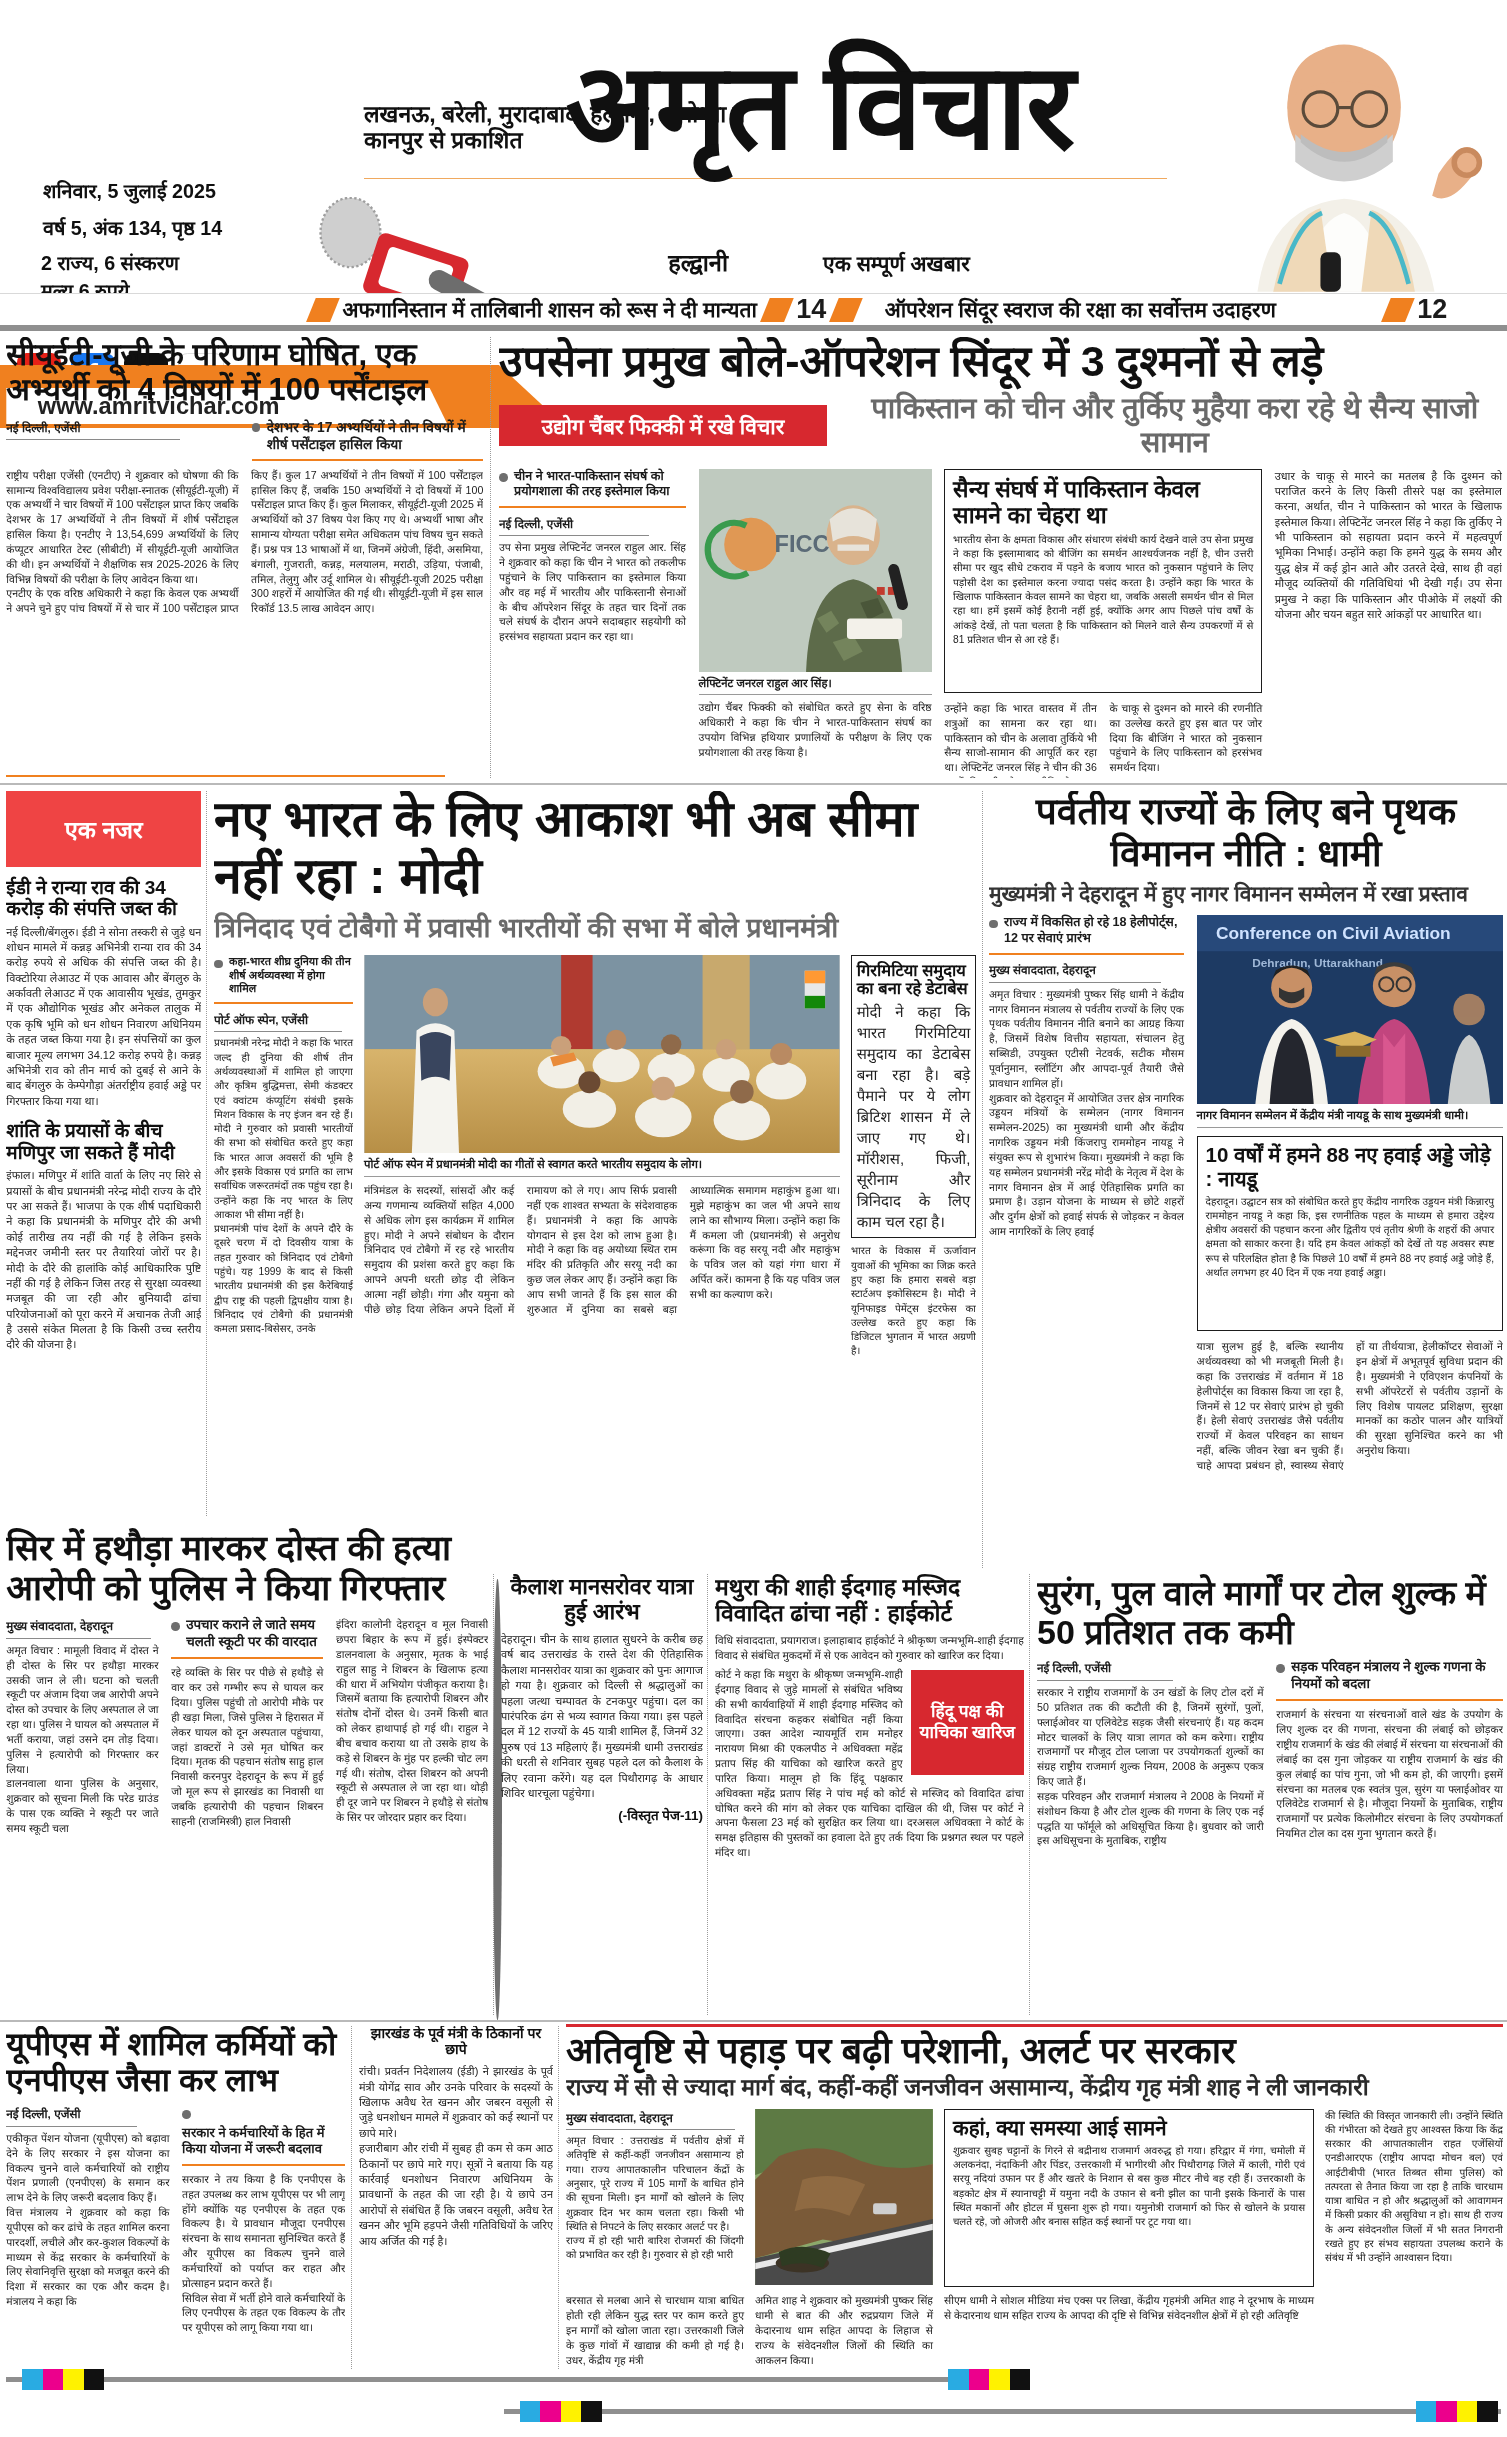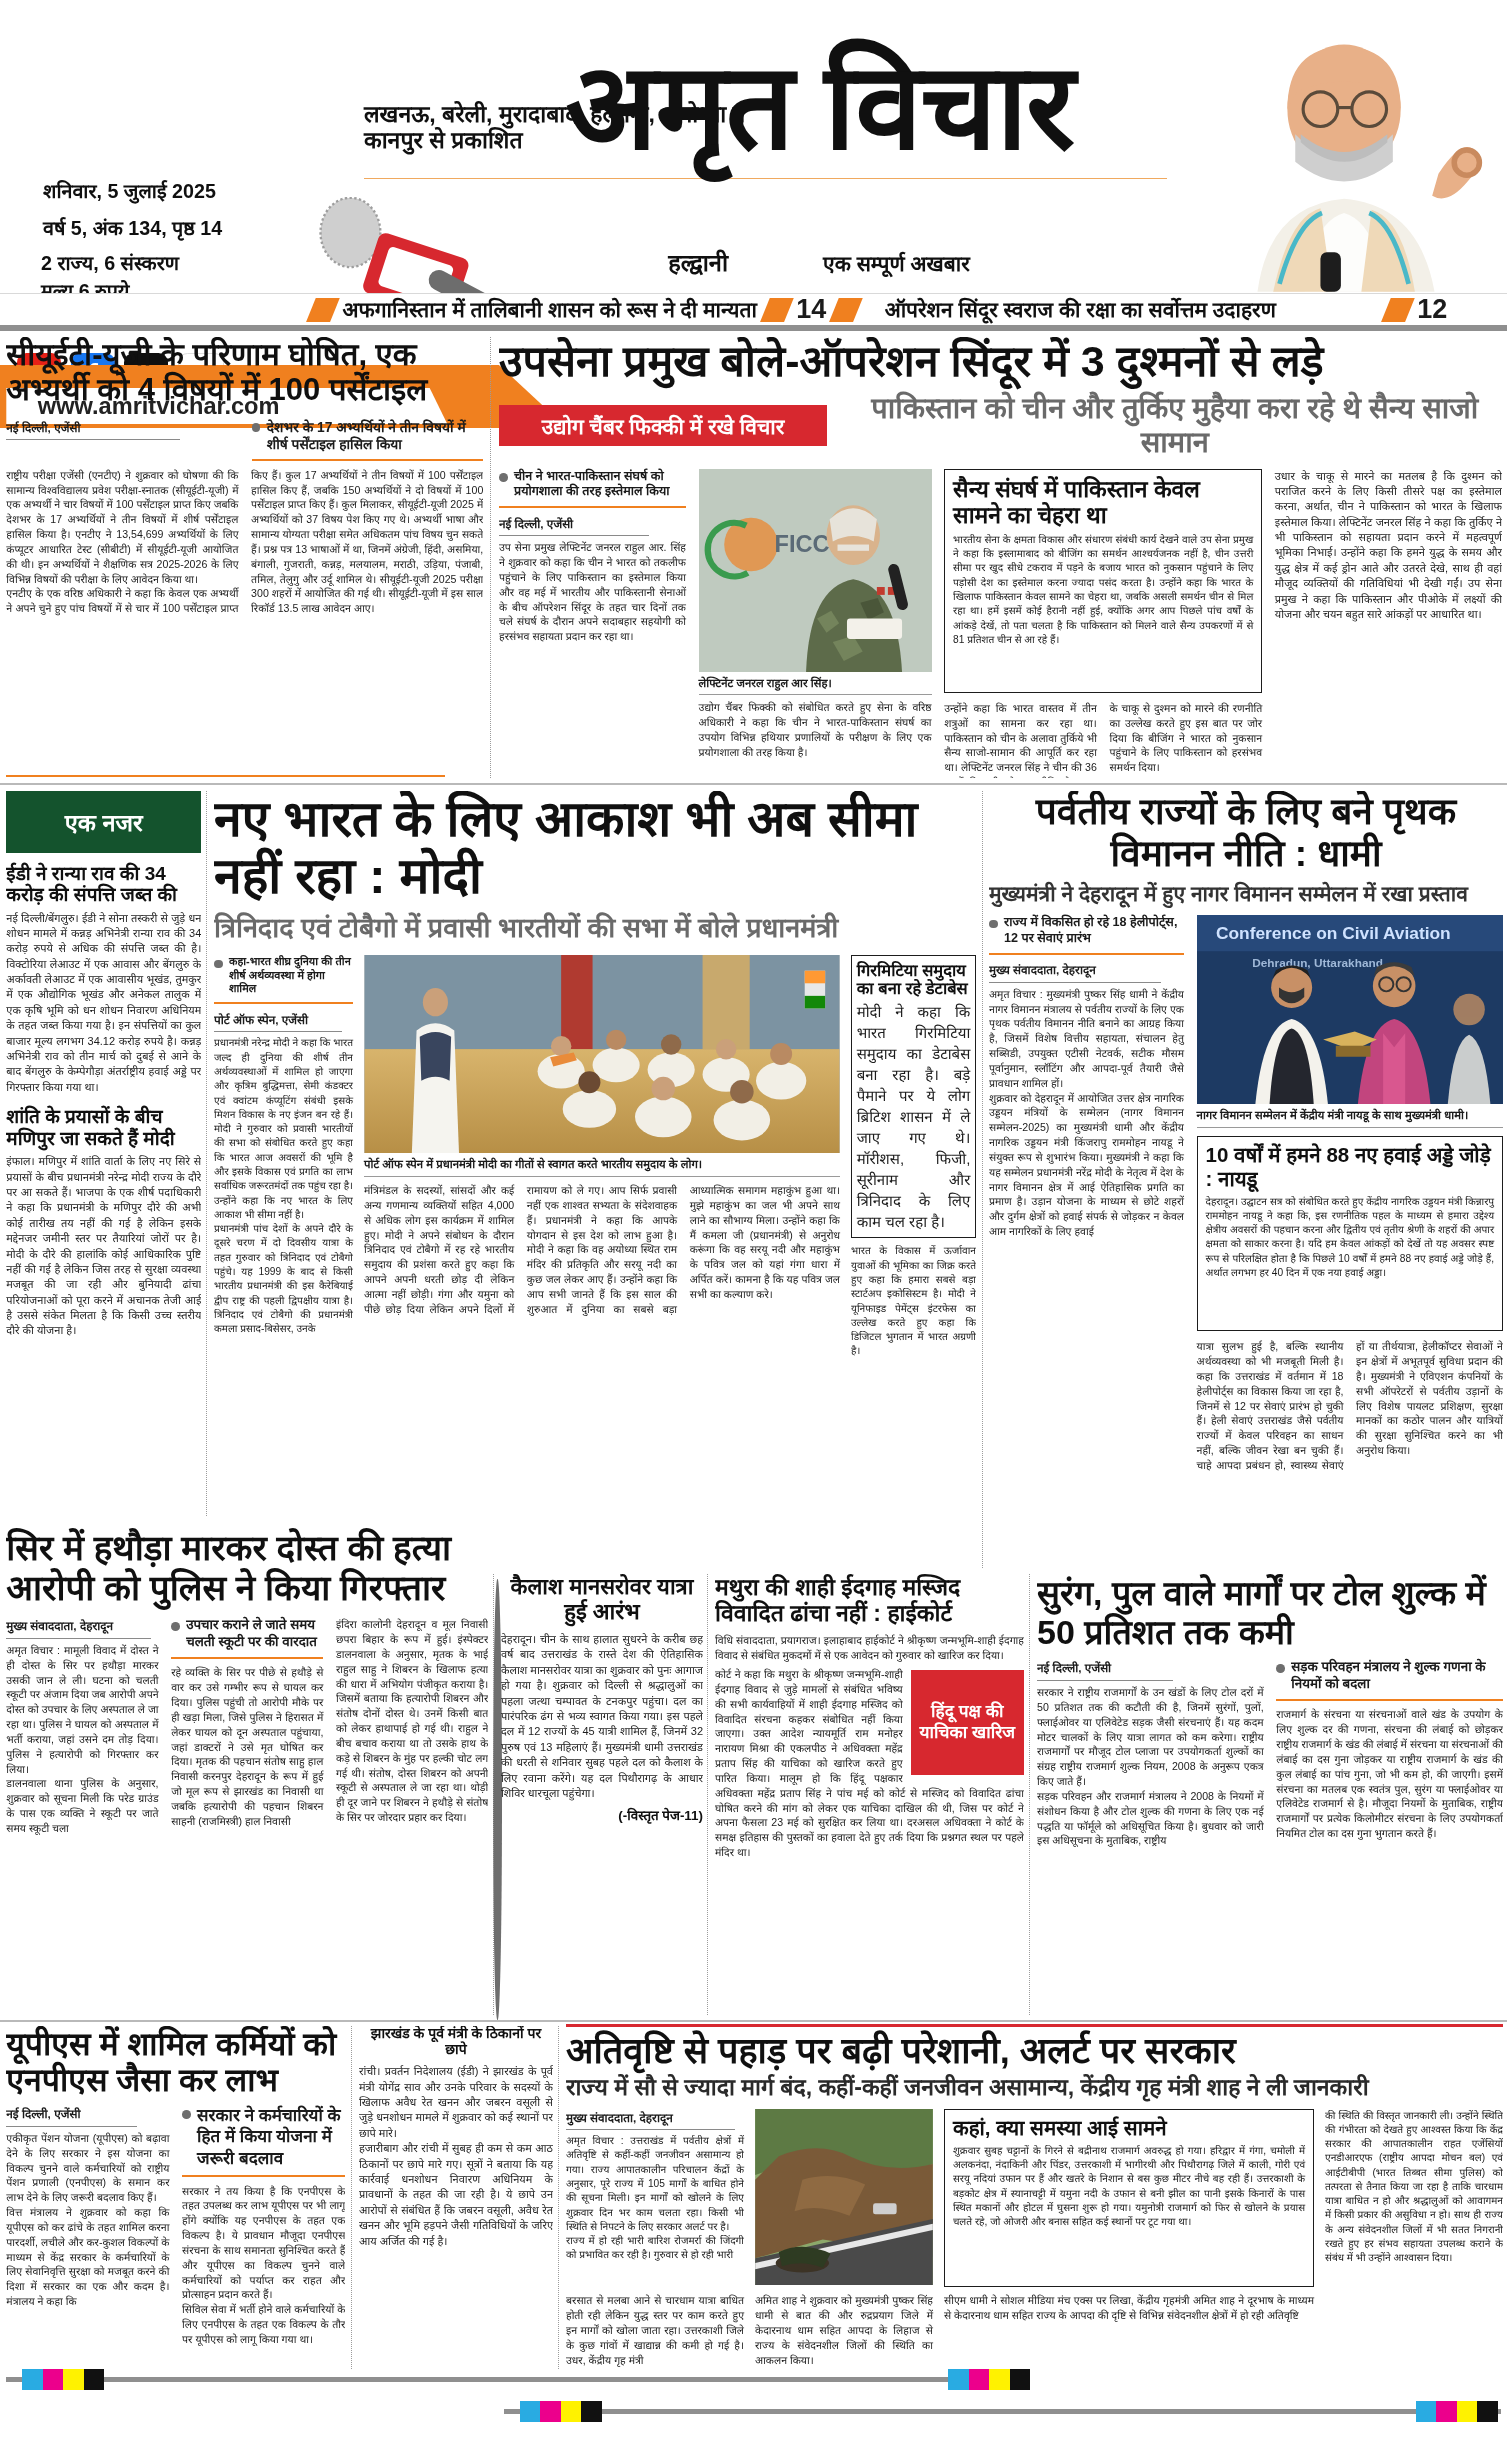--- a/index.html
+++ b/index.html
@@ -172,21 +172,21 @@
       </div>
       <div style="flex:1;">
         <div class="body-txt" style="font-size:11px;">उधार के चाकू से मारने का मतलब है कि दुश्मन को पराजित करने के लिए किसी तीसरे पक्ष का इस्तेमाल करना, अर्थात, चीन ने पाकिस्तान को भारत के खिलाफ इस्तेमाल किया। लेफ्टिनेंट जनरल सिंह ने कहा कि तुर्किए ने भी पाकिस्तान को सहायता प्रदान करने में महत्वपूर्ण भूमिका निभाई। उन्होंने कहा कि हमने युद्ध के समय और युद्ध क्षेत्र में कई ड्रोन आते और उतरते देखे, साथ ही वहां मौजूद व्यक्तियों की गतिविधियां भी देखी गईं। उप सेना प्रमुख ने कहा कि पाकिस्तान और पीओके में लक्ष्यों की योजना और चयन बहुत सारे आंकड़ों पर आधारित था।</div>
       </div>
     </div>
   </section>
 
   <div class="abs hline" style="left:0;top:783px;width:1508px;"></div>
 
   <aside class="abs clip" style="left:6.3px;top:791px;width:195px;height:725px;">
-    <div style="background:#14532d;color:#fff;font-weight:800;font-size:23.6px;text-align:center;padding:15px 0;">एक नजर</div>
+    <div style="background:#ef4444;color:#fff;font-weight:800;font-size:23.6px;text-align:center;padding:22px 0;">एक नजर</div>
     <div style="margin-top:9.5px;">
       <div class="hl" style="font-size:19px;">ईडी ने रान्या राव की 34 करोड़ की संपत्ति जब्त की</div>
       <div class="body-txt" style="margin-top:4.7px;font-size:11px;">नई दिल्ली/बेंगलुरु। ईडी ने सोना तस्करी से जुड़े धन शोधन मामले में कन्नड़ अभिनेत्री रान्या राव की 34 करोड़ रुपये से अधिक की संपत्ति जब्त की है। विक्टोरिया लेआउट में एक आवास और बेंगलुरु के अर्कावती लेआउट में एक आवासीय भूखंड, तुमकुर में एक औद्योगिक भूखंड और अनेकल तालुक में एक कृषि भूमि को धन शोधन निवारण अधिनियम के तहत जब्त किया गया है। इन संपत्तियों का कुल बाजार मूल्य लगभग 34.12 करोड़ रुपये है। कन्नड़ अभिनेत्री राव को तीन मार्च को दुबई से आने के बाद बेंगलुरु के केम्पेगौड़ा अंतर्राष्ट्रीय हवाई अड्डे पर गिरफ्तार किया गया था।</div>
     </div>
     <div style="margin-top:11px;">
       <div class="hl" style="font-size:19px;">शांति के प्रयासों के बीच मणिपुर जा सकते हैं मोदी</div>
       <div class="body-txt" style="margin-top:4.7px;font-size:11px;">इंफाल। मणिपुर में शांति वार्ता के लिए नए सिरे से प्रयासों के बीच प्रधानमंत्री नरेन्द्र मोदी राज्य के दौरे पर आ सकते हैं। भाजपा के एक शीर्ष पदाधिकारी ने कहा कि प्रधानमंत्री के मणिपुर दौरे की अभी कोई तारीख तय नहीं की गई है लेकिन इसके मद्देनजर जमीनी स्तर पर तैयारियां जोरों पर है। मोदी के दौरे की हालांकि कोई आधिकारिक पुष्टि नहीं की गई है लेकिन जिस तरह से सुरक्षा व्यवस्था मजबूत की जा रही और बुनियादी ढांचा परियोजनाओं को पूरा करने में अचानक तेजी आई है उससे संकेत मिलता है कि किसी उच्च स्तरीय दौरे की योजना है।</div>
     </div>
   </aside>
 
@@ -387,21 +387,21 @@
 
   <section class="abs clip" style="left:6.3px;top:2026px;width:339px;height:343px;">
     <div class="hl" style="font-size:32px;">यूपीएस में शामिल कर्मियों को एनपीएस जैसा कर लाभ</div>
     <div style="display:flex;gap:12.6px;margin-top:6.3px;">
       <div style="flex:1;">
         <div class="byline" style="width:80%;">नई दिल्ली, एजेंसी</div>
         <div class="body-txt">एकीकृत पेंशन योजना (यूपीएस) को बढ़ावा देने के लिए सरकार ने इस योजना का विकल्प चुनने वाले कर्मचारियों को राष्ट्रीय पेंशन प्रणाली (एनपीएस) के समान कर लाभ देने के लिए जरूरी बदलाव किए हैं।
 वित्त मंत्रालय ने शुक्रवार को कहा कि यूपीएस को कर ढांचे के तहत शामिल करना पारदर्शी, लचीले और कर-कुशल विकल्पों के माध्यम से केंद्र सरकार के कर्मचारियों के लिए सेवानिवृत्ति सुरक्षा को मजबूत करने की दिशा में सरकार का एक और कदम है। मंत्रालय ने कहा कि</div>
       </div>
       <div style="flex:1;">
-        <div class="bullet-row" style="font-size:17px;">
+        <div class="bullet-row" style="font-size:13px;flex-direction:column;">
             <span class="dot"></span>
             <span>सरकार ने कर्मचारियों के हित में किया योजना में जरूरी बदलाव</span>
           </div>
         <hr class="o-rule">
         <div class="body-txt">सरकार ने तय किया है कि एनपीएस के तहत उपलब्ध कर लाभ यूपीएस पर भी लागू होंगे क्योंकि यह एनपीएस के तहत एक विकल्प है। ये प्रावधान मौजूदा एनपीएस संरचना के साथ समानता सुनिश्चित करते हैं और यूपीएस का विकल्प चुनने वाले कर्मचारियों को पर्याप्त कर राहत और प्रोत्साहन प्रदान करते हैं।
 सिविल सेवा में भर्ती होने वाले कर्मचारियों के लिए एनपीएस के तहत एक विकल्प के तौर पर यूपीएस को लागू किया गया था।</div>
       </div>
     </div>
   </section>
 

